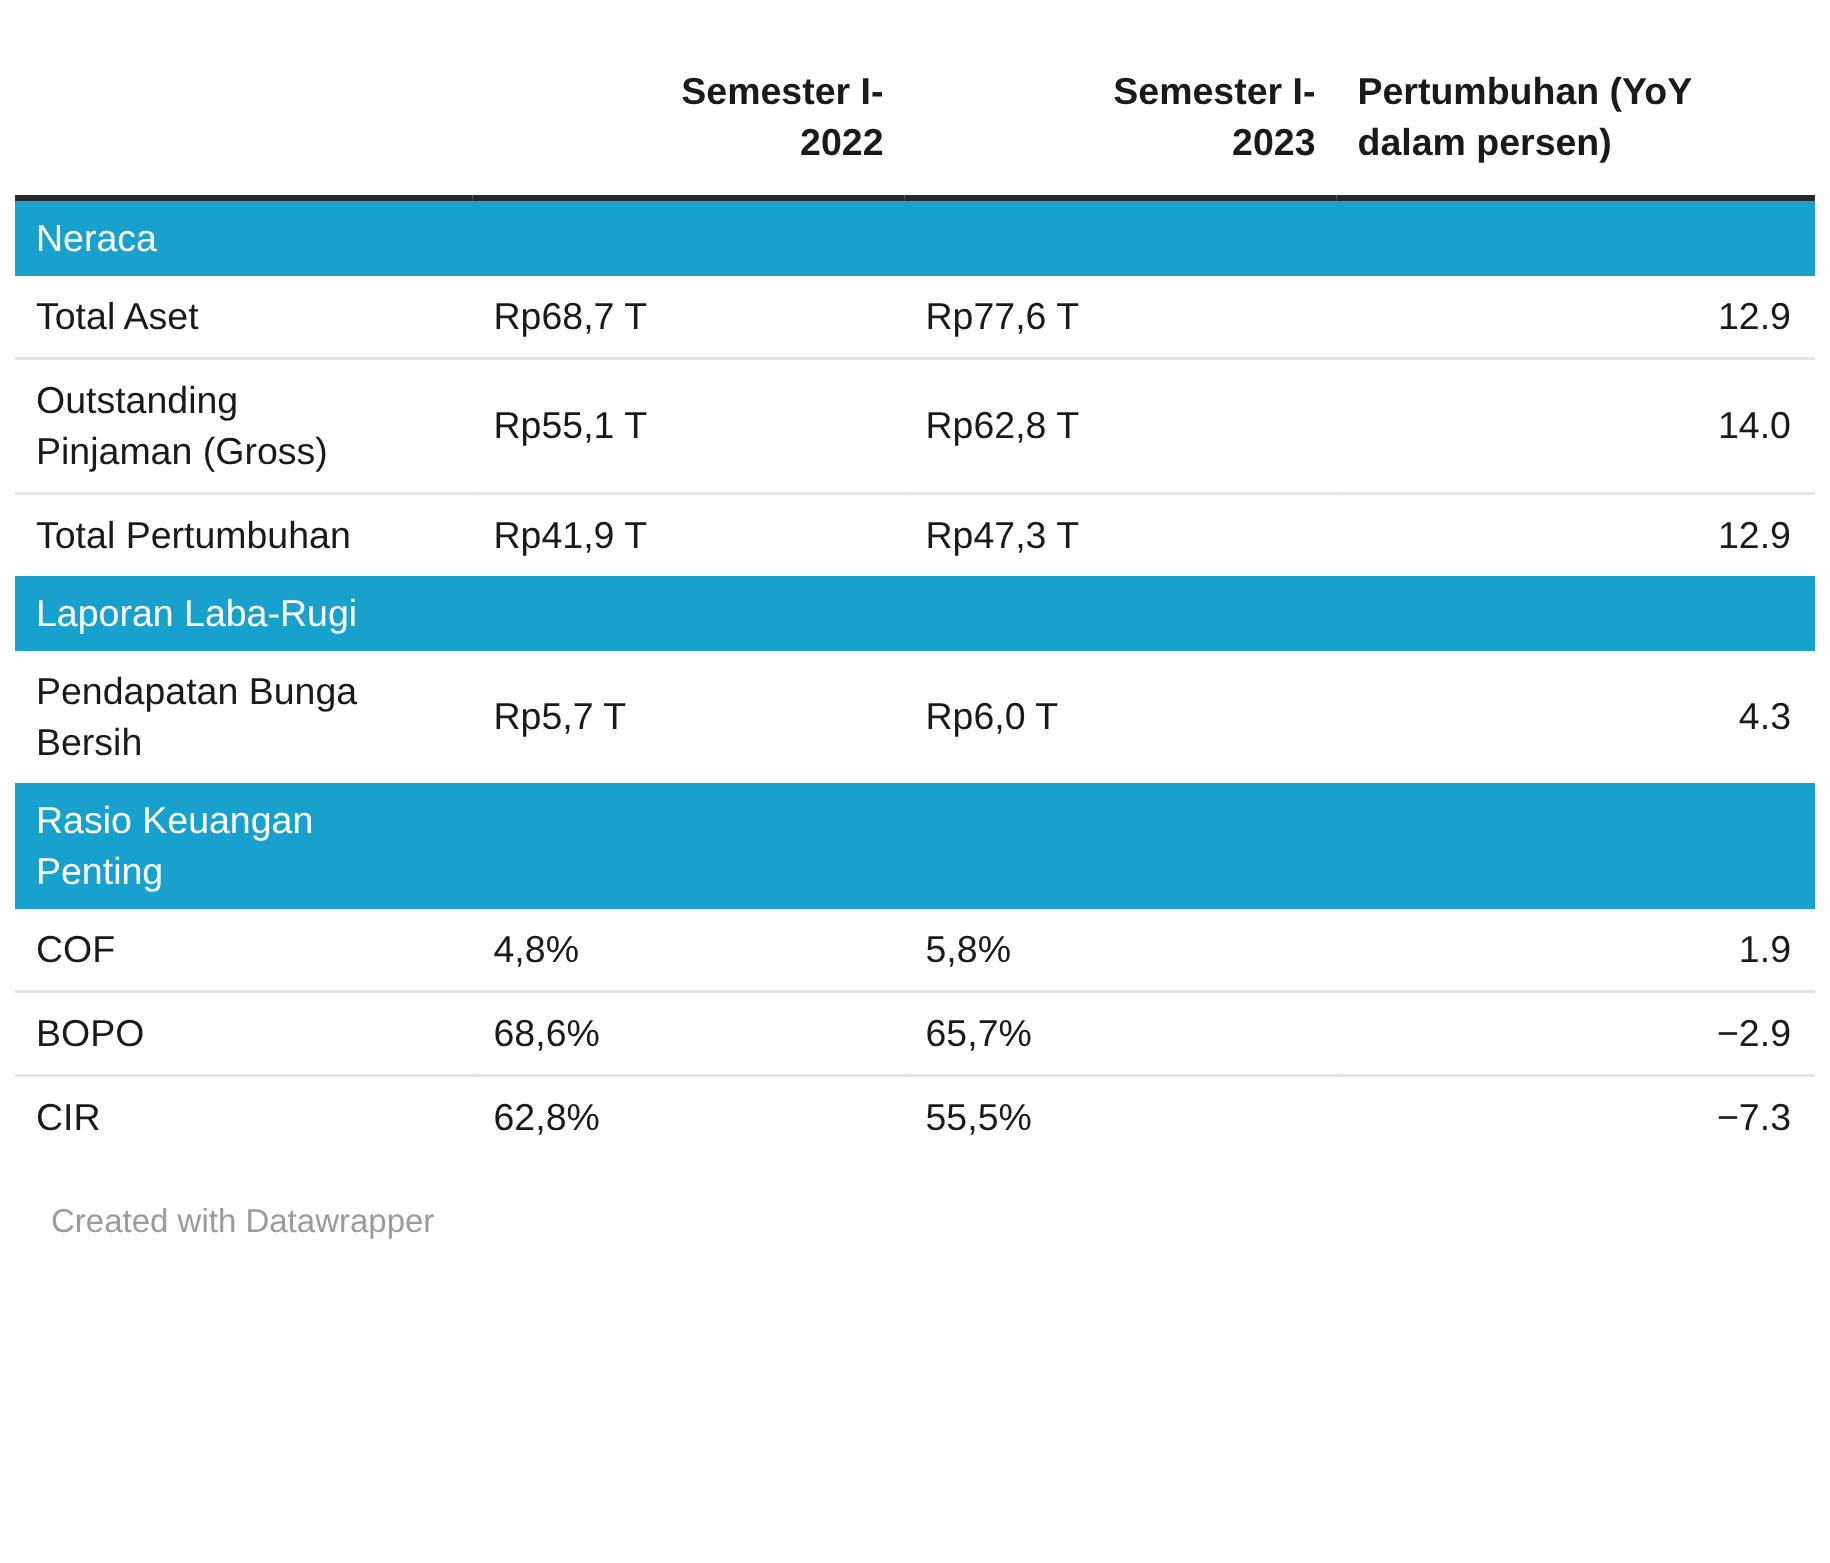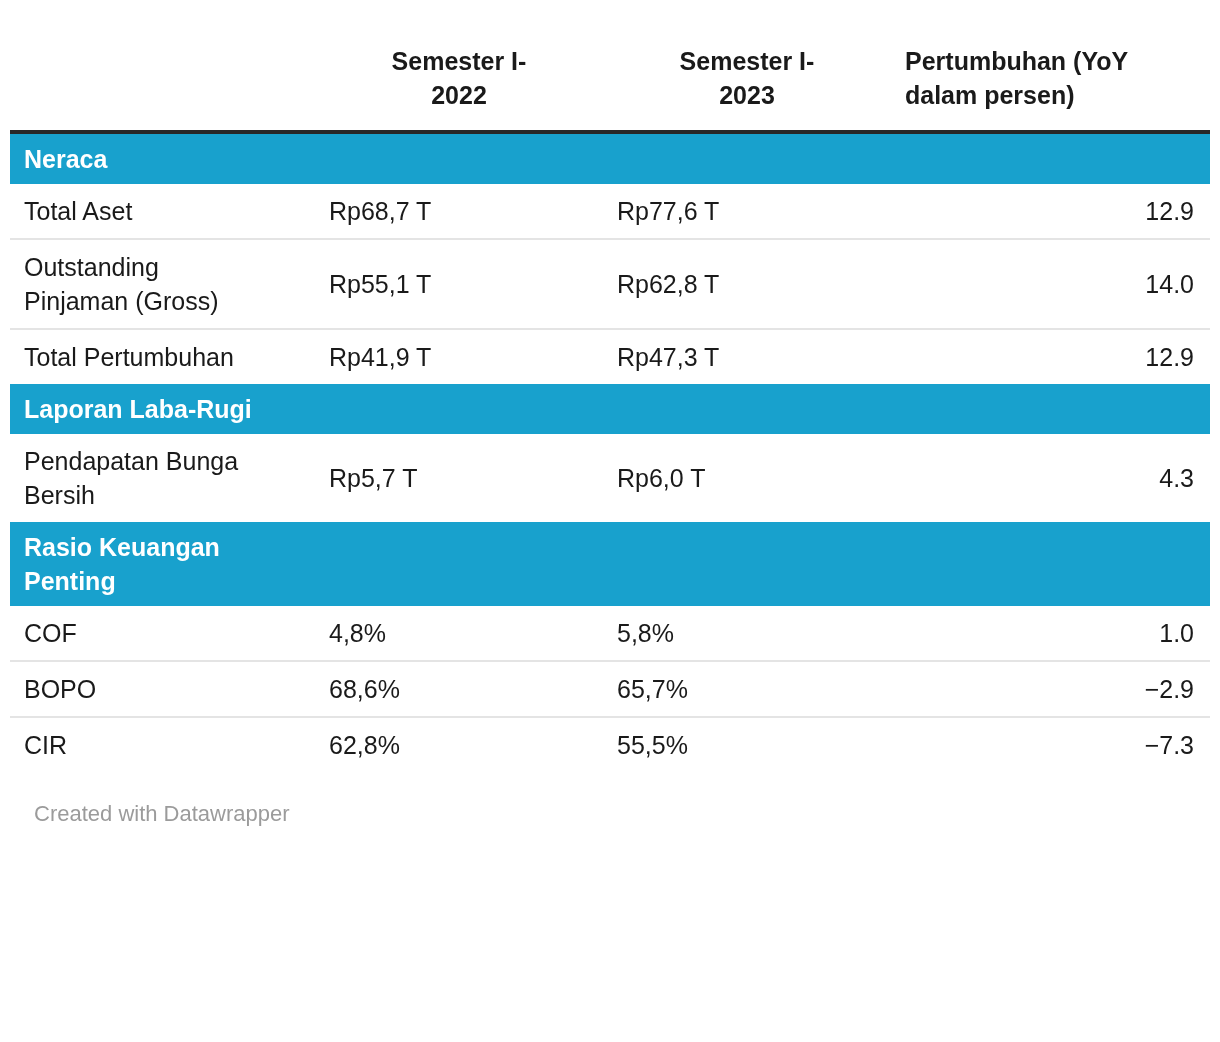--- a/index.html
+++ b/index.html
@@ -26,39 +26,39 @@
   }
   col.c1 { width: 305px; }
   col.c2 { width: 288px; }
   col.c3 { width: 288px; }
   col.c4 { width: auto; }
   thead tr { border-bottom: 4px solid var(--header-border); }
   th {
     font-size: 25px;
     font-weight: 700;
     line-height: 34px;
-    text-align: center;
+    text-align: right;
     vertical-align: bottom;
     padding: 44px 14px 18px 14px;
     white-space: pre-line;
     color: var(--text);
   }
   th.num { text-align: left; padding-right: 16px; }
   td {
     font-size: 25px;
     line-height: 34px;
     vertical-align: middle;
     padding: 10px 14px;
     white-space: pre-line;
   }
   td.num { text-align: right; padding-right: 16px; }
   tr.section-row td {
     background: var(--section-bg);
     color: var(--section-text);
-    font-weight: 700;
+    font-weight: 400;
     padding: 8px 14px;
   }
   tr.data-row + tr.data-row { border-top: 2px solid var(--row-separator); }
   .footer {
     margin: 28px 0 16px 24px;
     font-size: 22px;
     line-height: 28px;
     color: var(--footer-text);
   }
 </style>
@@ -118,21 +118,21 @@
           <td class="num">4.3</td>
         </tr>
         <tr class="section-row">
           <td colspan="4">Rasio Keuangan
 Penting</td>
         </tr>
         <tr class="data-row">
           <td>COF</td>
           <td>4,8%</td>
           <td>5,8%</td>
-          <td class="num">1.0</td>
+          <td class="num">1.9</td>
         </tr>
         <tr class="data-row">
           <td>BOPO</td>
           <td>68,6%</td>
           <td>65,7%</td>
           <td class="num">−2.9</td>
         </tr>
         <tr class="data-row">
           <td>CIR</td>
           <td>62,8%</td>

